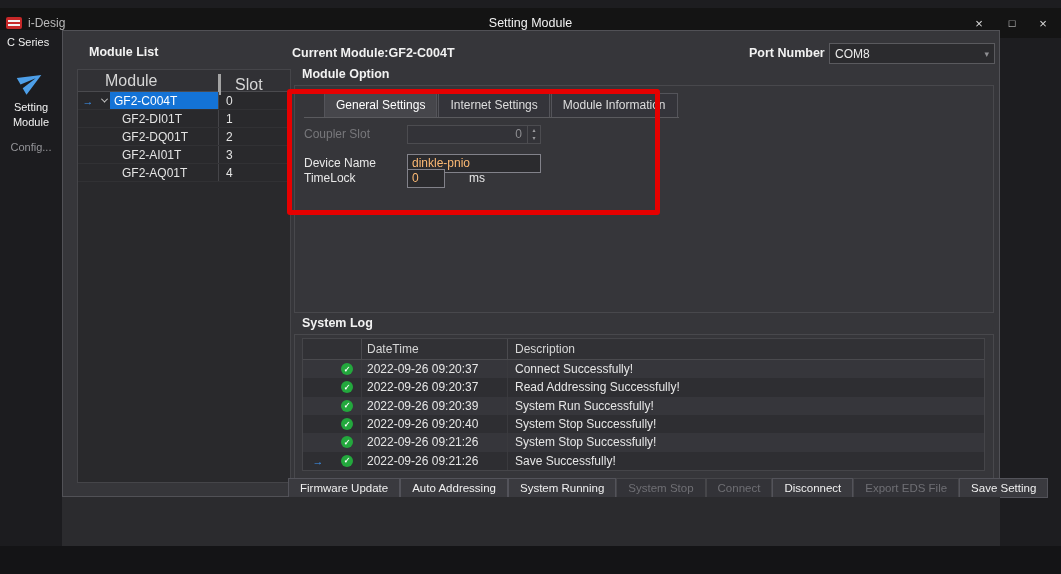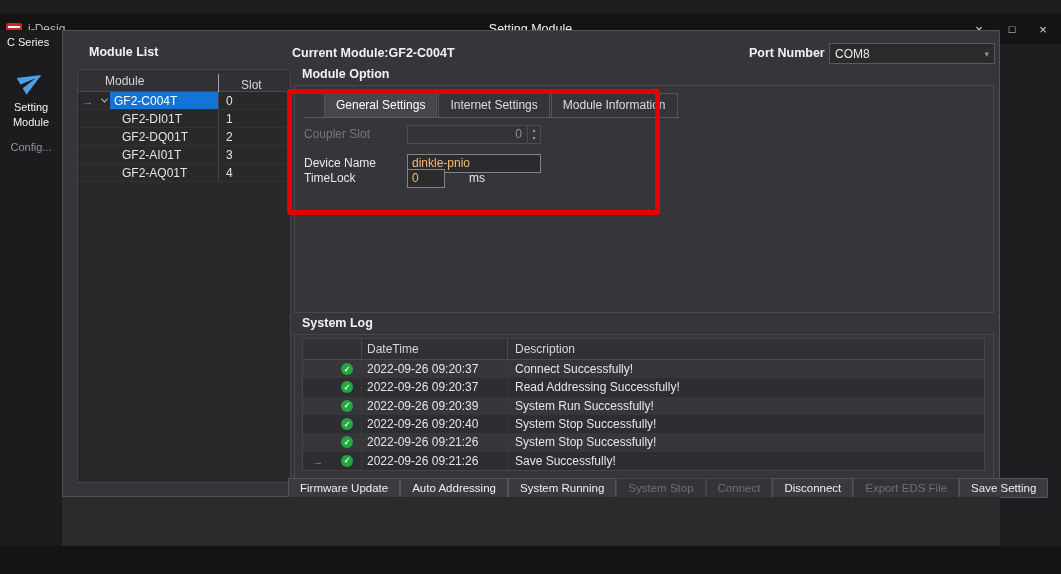--- a/index.html
+++ b/index.html
@@ -5,21 +5,21 @@
   * { margin:0; padding:0; box-sizing:border-box; }
   html,body { width:1061px; height:574px; }
   body {
     font-family:"Liberation Sans", sans-serif;
     background:#1d1d20; color:#e8e8e8;
     overflow:hidden; position:relative;
   }
   .screen { position:relative; width:1061px; height:574px; }
 
   
-  .titlebar { position:absolute; left:0; top:14px; width:1061px; height:30px; background:#141414; }
+  .titlebar { position:absolute; left:0; top:8px; width:1061px; height:30px; background:#141414; }
   .app-info { position:absolute; left:6px; top:0; height:30px; display:flex; align-items:center; gap:6px; }
   .app-icon { width:16px; height:12px; background:#c62828; border-radius:2px; position:relative; }
   .app-icon::before,.app-icon::after { content:""; position:absolute; left:2px; right:2px; height:2px; background:#f2f2f2; }
   .app-icon::before { top:3px; } .app-icon::after { top:7px; }
   .app-title { font-size:12px; color:#b9b9b9; }
   .dialog-title { position:absolute; left:0; top:0; width:100%; height:30px; display:flex; align-items:center; justify-content:center; font-size:12.5px; color:#f2f2f2; pointer-events:none; }
   .tb-btn { position:absolute; top:0; width:26px; height:30px; display:flex; align-items:center; justify-content:center; color:#dcdcdc; font-size:13px; cursor:default; }
   .dlg-close { left:966px; }
   .win-max   { left:999px; font-size:11px; }
   .win-close { left:1030px; }
@@ -30,24 +30,24 @@
   .send-wrap { margin:14px auto 4px; width:32px; height:30px; display:flex; align-items:center; justify-content:center; }
   .send-wrap svg { transform:rotate(-30deg); }
   .sidebar-label { text-align:center; font-size:11px; line-height:1.35; color:#f2f2f2; }
   .sidebar-config { margin-top:11px; text-align:center; font-size:11px; color:#949498; }
 
   
   .dialog { position:absolute; left:62px; top:30px; width:938px; height:467px; background:#36363a; border:1px solid #515156; }
 
   .ml-title { position:absolute; left:26px; top:14px; font-size:12.5px; font-weight:bold; color:#f2f2f2; }
   .ml-table { position:absolute; left:14px; top:38px; width:214px; height:414px; background:#29292c; border:1px solid #454549; }
-  .ml-header { display:flex; height:22px; background:#313135; border-bottom:1px solid #4a4a4e; font-size:12px; color:#d6d6d6; align-items:center; }
+  .ml-header { display:flex; height:22px; background:#313135; border-bottom:1px solid #4a4a4e; font-size:16px; color:#d6d6d6; align-items:center; }
   .h-rowhdr { flex:0 0 20px; height:100%; }
   .h-module { flex:0 0 120px; padding-left:7px; }
-  .h-slot   { flex:1; border-left:1px solid #a3a3a3; padding-left:22px; height:100%; display:flex; align-items:center;margin-top:8px; }
+  .h-slot   { flex:1; border-left:3px solid #a3a3a3; padding-left:14px; height:100%; display:flex; align-items:center;margin-top:8px; }
   .ml-row { display:flex; height:18px; font-size:12px; color:#e4e4e4; border-bottom:1px solid #313134; align-items:stretch; }
   .ml-rowhdr { flex:0 0 20px; color:#3e9bff; font-size:11px; display:flex; align-items:center; justify-content:center; }
   .ml-module { flex:0 0 120px; display:flex; align-items:center; }
   .ml-caret  { flex:0 0 12px; display:flex; align-items:center; justify-content:center; }
   .chevron-down { display:inline-block; width:5px; height:5px; border-right:1.5px solid #d4d4d4; border-bottom:1.5px solid #d4d4d4; transform:rotate(45deg) translate(-1px,-1px); }
   .ml-mtext { flex:1; height:100%; display:flex; align-items:center; padding-left:4px; }
   .ml-mtext.child { padding-left:12px; }
   .ml-mtext.sel { background:#1473d6; color:#fff; }
   .ml-slot { flex:1; border-left:1px solid #454549; display:flex; align-items:center; padding-left:7px; }
 

